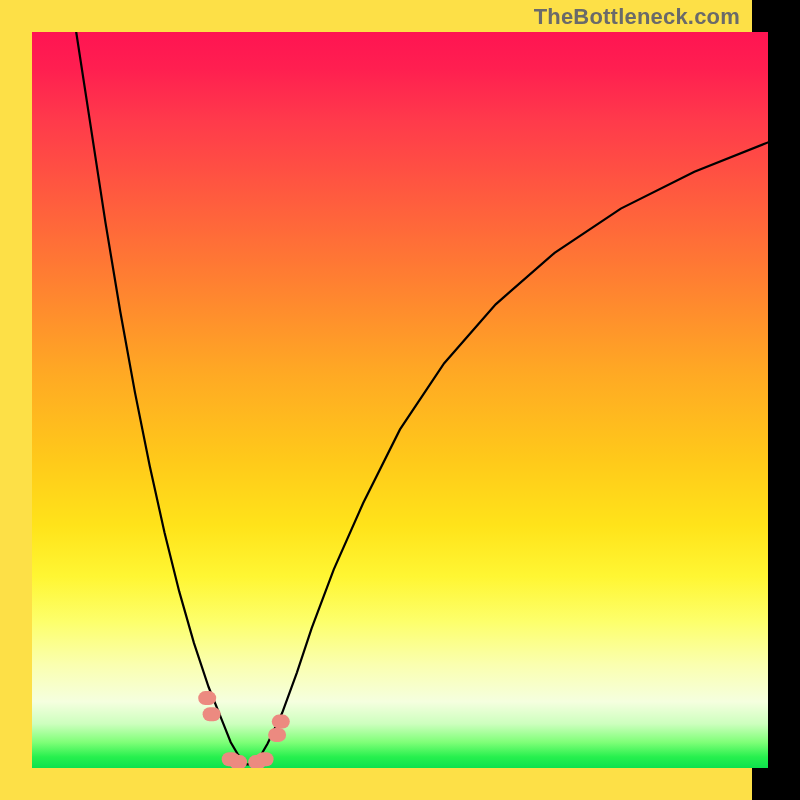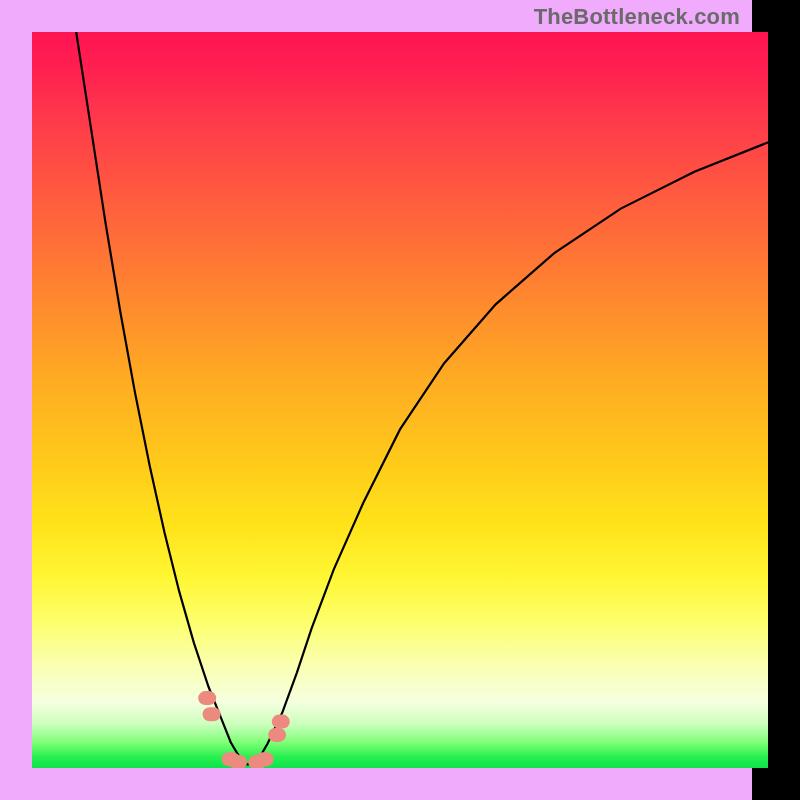--- a/index.html
+++ b/index.html
@@ -8,21 +8,21 @@
     width: 800px;
     height: 800px;
     background: #000;
     overflow: hidden;
     font-family: Arial, Helvetica, sans-serif;
   }
   .stage {
     position: relative;
     width: 752px;
     height: 800px;
-    background: #f0abfc;
+    background: #fde047;
   }
   .plot-area {
     position: absolute;
     left: 32px;
     top: 32px;
     width: 736px;
     height: 736px;
     overflow: hidden;
   }
   .gradient-bg {

